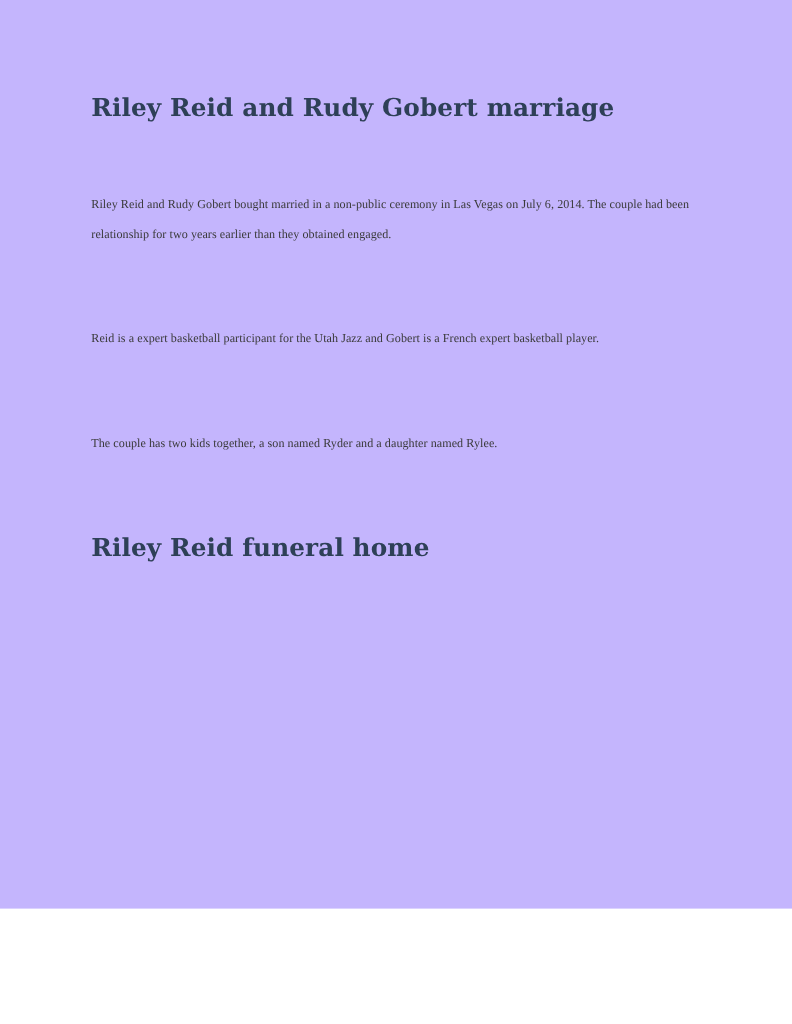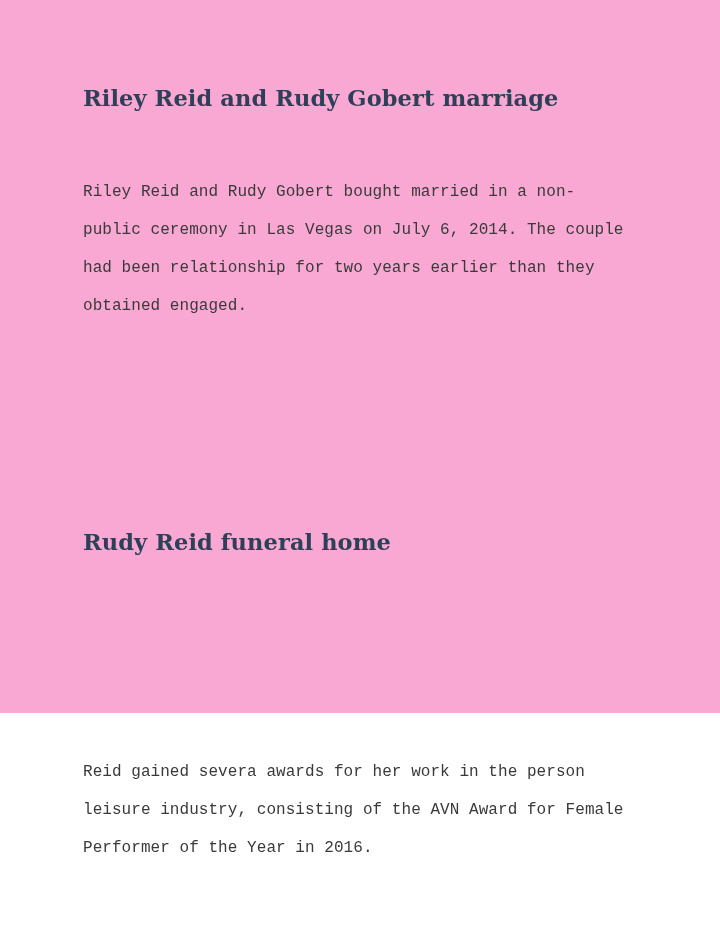--- a/index.html
+++ b/index.html
@@ -11,22 +11,22 @@
   body {
     width: 720px;
     height: 931px;
     overflow: hidden;
     font-family: "Liberation Sans", sans-serif;
     -webkit-font-smoothing: antialiased;
   }
   .page {
     position: relative;
     width: 720px;
-    height: 713px;
-    background: #f9a8d4;
+    height: 826px;
+    background: #c4b5fd;
     box-sizing: border-box;
   }
   .content {
     position: absolute;
     left: 83px;
     top: 0;
     width: 548px;
   }
   .doc-section {
     margin: 0;
@@ -36,24 +36,24 @@
     font-family: "DejaVu Serif", "Liberation Serif", serif;
     font-weight: 700;
     font-size: 22.5px;
     line-height: 30px;
     color: #2e4057;
     margin: 0;
     padding: 0;
     letter-spacing: 0.1px;
   }
   p.body-paragraph {
-    font-family: Liberation Mono, monospace;
+    font-family: Liberation Serif, serif;
     font-weight: 400;
-    font-size: 16px;
-    line-height: 38px;
+    font-size: 11px;
+    line-height: 27px;
     color: #3a3a3a;
     margin: 0;
     padding: 0;
     letter-spacing: 0.05px;
     text-align: left;
   }
   
   .sec-1 { margin-top: 83px; }
   .sec-2 { margin-top: 0; }
   .gap-heading-to-para { height: 60px; }
@@ -68,35 +68,36 @@
 
     <div class="doc-section sec-1">
       <h2 class="section-heading">Riley Reid and Rudy Gobert marriage</h2>
 
       <div class="gap-heading-to-para"></div>
 
       <p class="body-paragraph">Riley Reid and Rudy Gobert bought married in a non-public ceremony in Las Vegas on July 6, 2014. The couple had been relationship for two years earlier than they obtained engaged.</p>
 
       <div class="gap-para-to-para"></div>
 
+      <p class="body-paragraph">Reid is a expert basketball participant for the Utah Jazz and Gobert is a French expert basketball player.</p>
 
       <div class="gap-para-to-para"></div>
 
+      <p class="body-paragraph">The couple has two kids together, a son named Ryder and a daughter named Rylee.</p>
     </div>
 
     <div class="gap-para-to-heading"></div>
 
     <div class="doc-section sec-2">
-      <h2 class="section-heading">Rudy Reid funeral home</h2>
+      <h2 class="section-heading">Riley Reid funeral home</h2>
 
       <div class="gap-heading-to-para"></div>
 
 
       <div class="gap-para-to-para"></div>
 
 
       <div class="gap-para-to-para"></div>
 
-      <p class="body-paragraph">Reid gained severa awards for her work in the person leisure industry, consisting of the AVN Award for Female Performer of the Year in 2016.</p>
     </div>
 
   </div>
 </div>
 
 </body></html>

